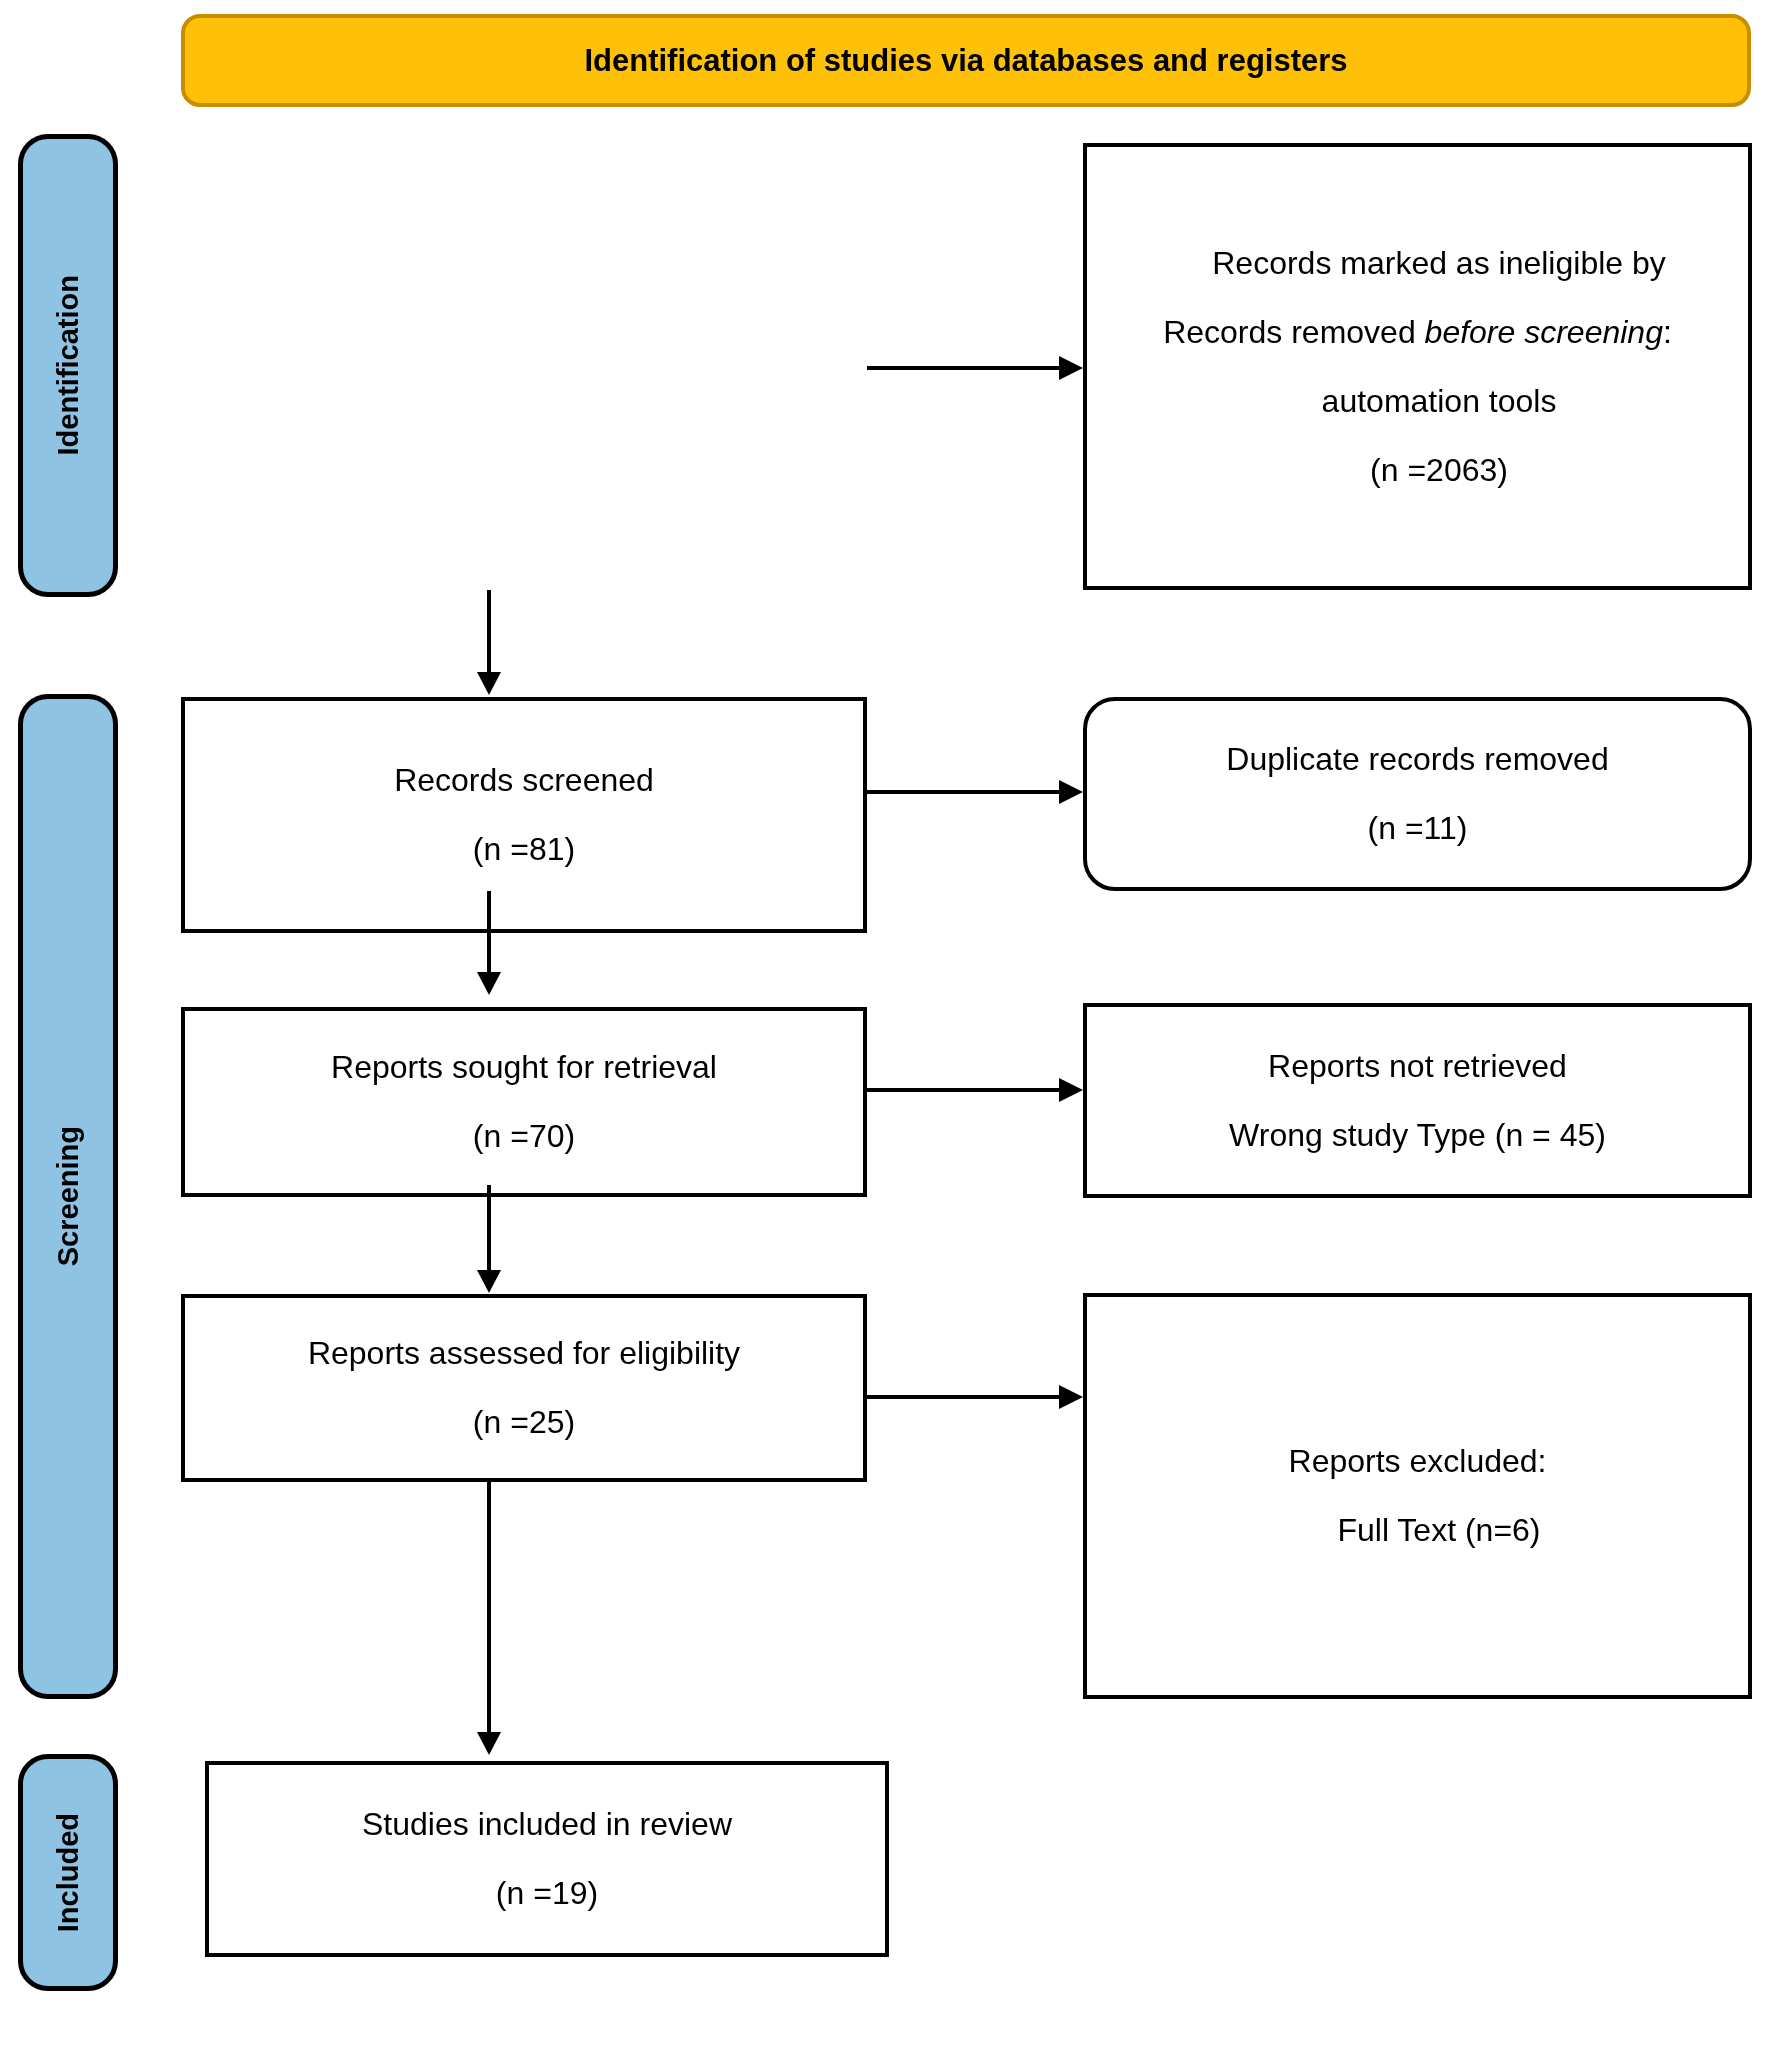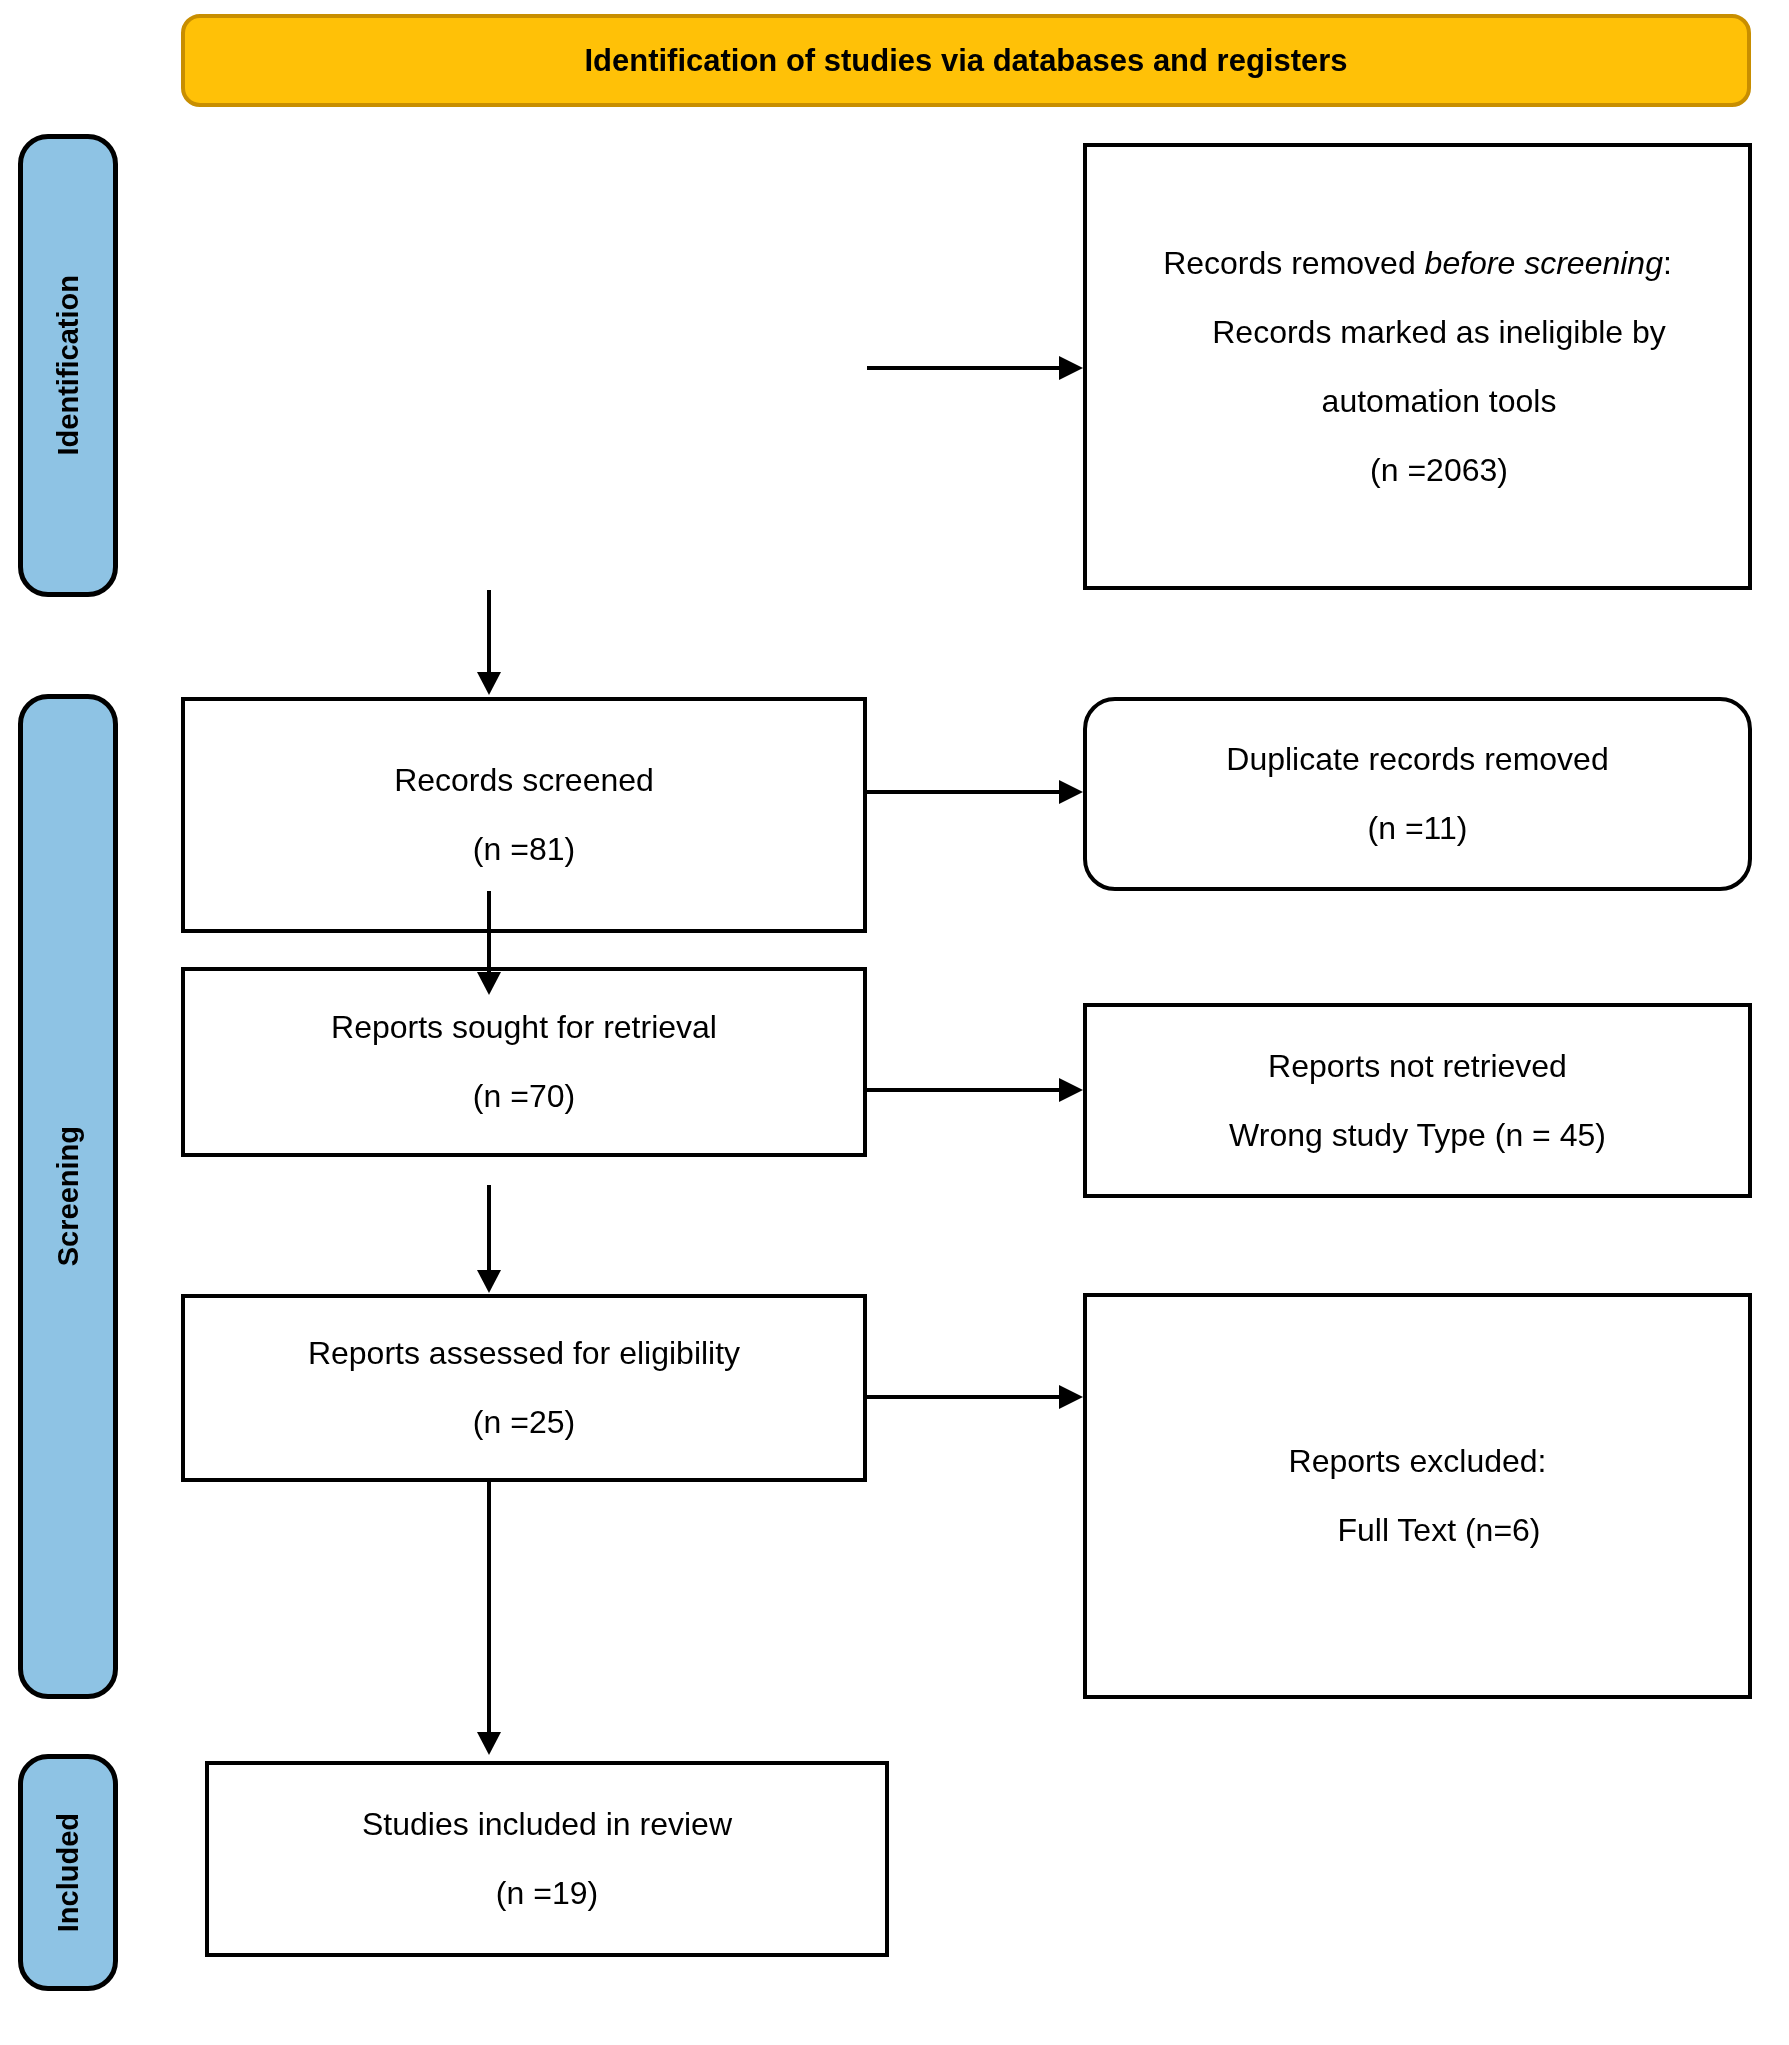--- a/index.html
+++ b/index.html
@@ -49,21 +49,21 @@
     background: #ffffff;
     border: 4.3px solid var(--box-border, #000);
     display: flex; flex-direction: column; justify-content: center;
     text-align: center;
     font-size: 32px; line-height: 69px;
   }
   .box-b1l    { left: 181px;  top: 139px;  width: 686px; height: 451px; }
   .box-b1r    { left: 1083px; top: 143px;  width: 669px; height: 447px; }
   .box-b2l    { left: 181px;  top: 697px; width: 686px; height: 236px; }
   .box-b2r    { left: 1083px; top: 697px; width: 669px; height: 194px; border-radius: 32px; }
-  .box-b3l    { left: 181px;  top: 967px; width: 686px; height: 190px; }
+  .box-b3l    { left: 181px;  top: 1007px; width: 686px; height: 190px; }
   .box-b3r    { left: 1083px; top: 1003px; width: 669px; height: 195px; justify-content: center; }
   .box-b4l    { left: 181px;  top: 1294px; width: 686px; height: 188px; }
   .box-b4r    { left: 1083px; top: 1293px; width: 669px; height: 406px; }
   .box-bottom { left: 173px;  top: 1761px; width: 684px; height: 196px; margin-left: 32px; }
 
   .indent-sm { margin-left: 43px; }
   .indent-lg { margin-left: 61px; }
   .it { font-style: italic; }
 
   
@@ -118,22 +118,22 @@
   </div>
   <div class="sidebar sidebar-screening">
     <span class="vtext">Screening</span>
   </div>
   <div class="sidebar sidebar-included">
     <span class="vtext">Included</span>
   </div>
 
 
   <div class="box box-b1r">
+    <div class="line indent-sm">Records marked as ineligible by</div>
     <div class="line"><span>Records removed </span><span class="it">before screening</span><span>:</span></div>
-    <div class="line indent-sm">Records marked as ineligible by</div>
     <div class="line indent-sm">automation tools</div>
     <div class="line indent-sm">(n =2063)</div>
   </div>
 
   <div class="box box-b2l">
     <div class="line">Records screened</div>
     <div class="line">(n =81)</div>
   </div>
 
   <div class="box box-b2r">

